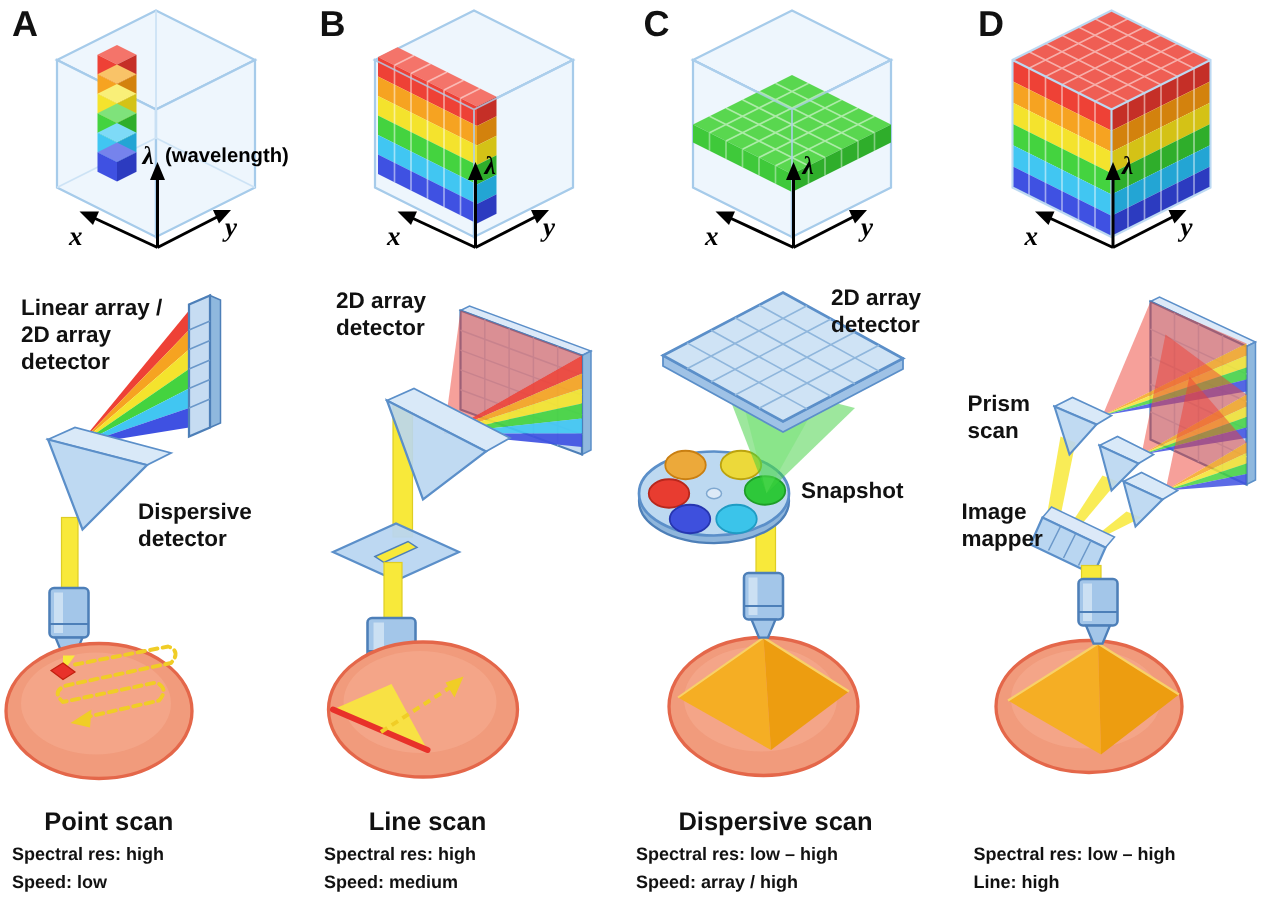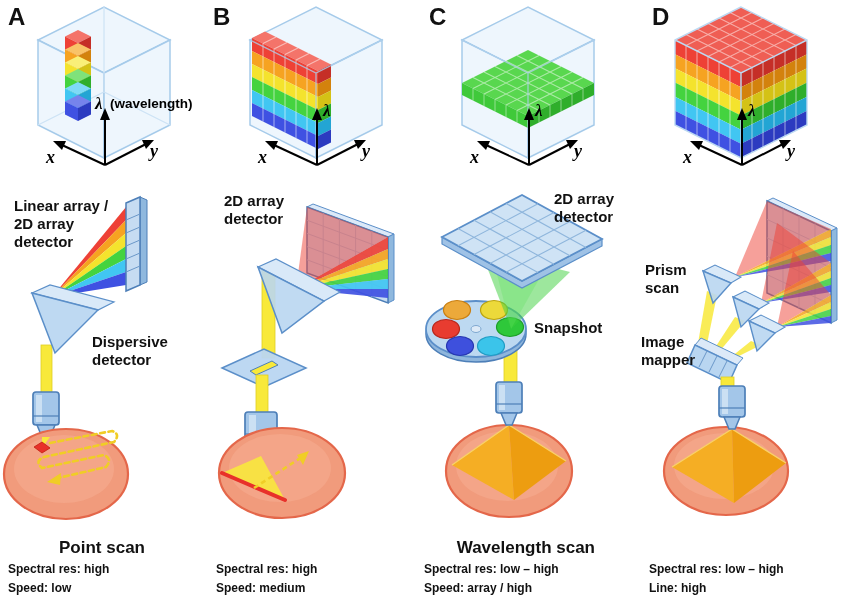--- a/index.html
+++ b/index.html
@@ -13,21 +13,21 @@
   body{width:850px;height:605px;background:#fff}
   .fig{position:relative;width:850px;height:605px;background:#fff;overflow:hidden;
        font-family:"Liberation Sans",sans-serif;color:var(--text)}
   .panel{position:absolute;top:0;height:605px}
   #panelA{left:0;width:212px} #panelB{left:212px;width:212px}
   #panelC{left:424px;width:213px} #panelD{left:637px;width:213px}
   .letter{position:absolute;top:3px;font-size:24px;font-weight:700;z-index:6}
   svg{position:absolute;left:0;display:block}
   .top-art{top:0} .mid-art{top:175px}
   .olabel{position:absolute;font-size:15px;font-weight:700;line-height:18px;white-space:nowrap;z-index:5}
-  .ptitle{position:absolute;top:538px;font-size:17px;font-weight:700;text-align:right;white-space:nowrap}
+  .ptitle{position:absolute;top:538px;font-size:17px;font-weight:700;text-align:center;white-space:nowrap}
   .specline{position:absolute;font-size:12px;font-weight:700;white-space:nowrap}
   .spec1{top:562px} .spec2{top:581px}
   .ax{font-family:"Liberation Serif",serif;font-style:italic;font-weight:700;font-size:18px;fill:#000}
   .axl{font-size:17px}
   .wl{font-family:"Liberation Sans",sans-serif;font-weight:700;font-size:13.5px;fill:#000}
   .f-beam{fill:var(--beam_yellow)}
   .f-red{fill:var(--spectral_red)} .f-org{fill:var(--spectral_orange)} .f-yel{fill:var(--spectral_yellow)}
   .f-grn{fill:var(--spectral_green)} .f-cyn{fill:var(--spectral_cyan)} .f-blu{fill:var(--spectral_blue)}
   .f-cube{fill:var(--cube_face);fill-opacity:.78}
   .s-cube{stroke:var(--cube_edge);stroke-width:1.5}
@@ -229,20 +229,21 @@
         <line x1="42" y1="313" x2="90" y2="282" stroke="#f0cd26" stroke-width="2.6" stroke-dasharray="5 3.5"></line>
         <polygon points="97,276 85,280 91,290" fill="#f0cd26"></polygon>
       </g>
     </svg>
 
     <div class="olabel" style="left:12px;top:192px">
       <div>2D array</div>
       <div>detector</div>
     </div>
 
+    <div class="ptitle" style="left:0;width:146px">Line scan</div>
     <div class="specline spec1" style="left:4px">Spectral res: high</div>
     <div class="specline spec2" style="left:4px">Speed: medium</div>
   </div>
 
   <div class="panel" id="panelC">
     <div class="letter" style="left:5px">C</div>
 
     <svg class="top-art" width="212" height="175" viewBox="0 0 212 175">
       <g>
         <polygon class="f-cube s-cube" points="104,73 38,40 104,7 170,40"></polygon>
@@ -310,21 +311,21 @@
         <polygon points="77,238 93,238 88,250 82,250" fill="#a3c6e9" stroke="#4d7fb8" stroke-width="1.5"></polygon>
       </g>
     </svg>
 
     <div class="olabel" style="left:130px;top:190px">
       <div>2D array</div>
       <div>detector</div>
     </div>
     <div class="olabel" style="left:110px;top:319px">Snapshot</div>
 
-    <div class="ptitle" style="left:15px;width:156px">Wavelength scan</div>
+    <div class="ptitle" style="left:15px;width:156px">Dispersive scan</div>
     <div class="specline spec1" style="left:0px">Spectral res: low – high</div>
     <div class="specline spec2" style="left:0px">Speed: array / high</div>
   </div>
 
   <div class="panel" id="panelD">
     <div class="letter" style="left:15px">D</div>
 
     <svg class="top-art" width="213" height="175" viewBox="0 0 213 175">
       <g>
         <polygon points="104,7 38,40 104,73 170,40" fill="#ef5e54"></polygon>

